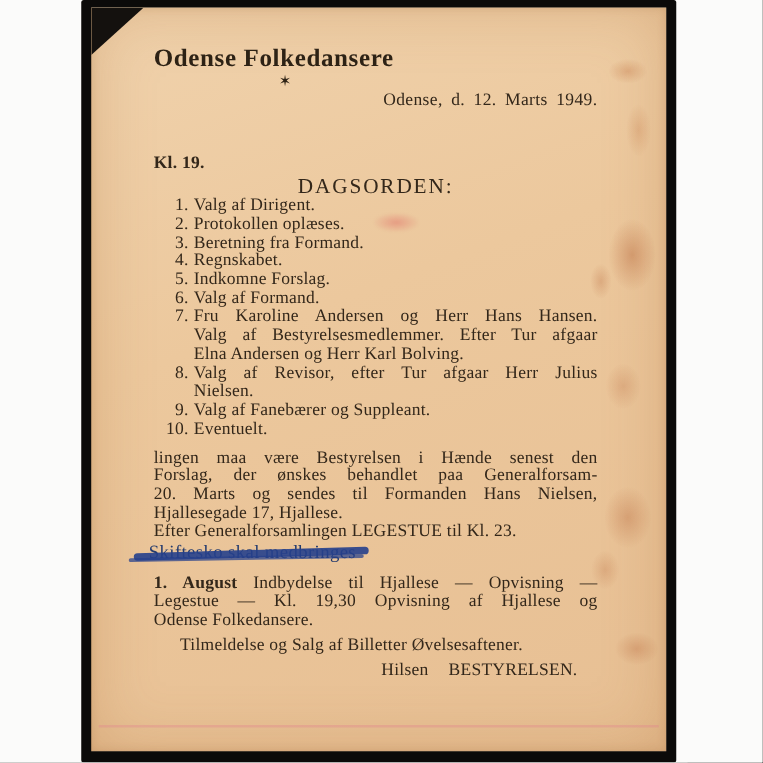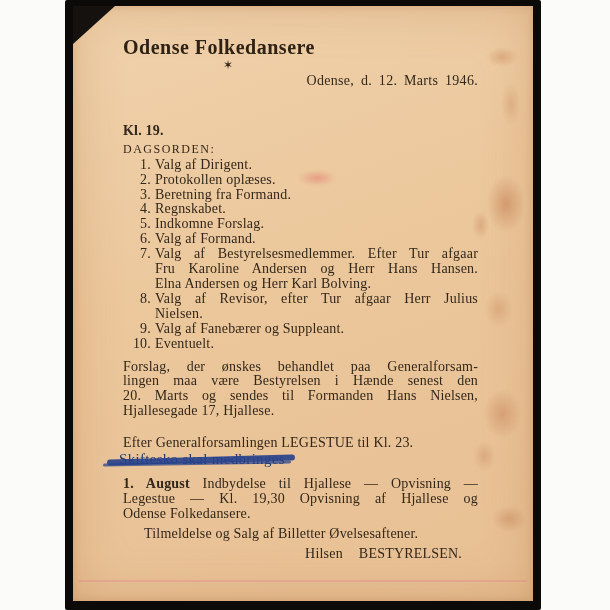--- a/index.html
+++ b/index.html
@@ -30,27 +30,27 @@
   
   .content{position:absolute;left:50px;top:30px;width:355px;
            font-size:14px;line-height:14.9px;color:#33271a;letter-spacing:.2px;}
   .b{font-weight:bold;}
   .j{text-align:justify;text-align-last:justify;}
   h1.title{margin:0;font-size:20px;line-height:22px;font-weight:bold;letter-spacing:.5px;color:#2d2215;}
   .star-line{height:16px;}
   .star{display:inline-block;margin-left:100px;font-family:"DejaVu Sans",sans-serif;font-size:12px;color:#2d2215;}
   .dateline{text-align:right;letter-spacing:.3px;word-spacing:3px;}
   .meeting{margin-top:35px;}
-  .agenda-heading{margin-top:3px;text-align:left;font-size:12px;letter-spacing:1.5px;}
+  .agenda-heading{margin-top:3px;text-align:center;font-size:17px;letter-spacing:1.5px;}
   .agenda{margin-top:1px;}
   .row{display:flex;}
   .num{flex:0 0 28px;text-align:right;margin-right:4px;}
   .itext{flex:1;min-width:0;}
   .forslag{margin-top:8px;}
-  .efter{margin-top:17px;}
+  .efter{margin-top:0;}
   .struck-wrap{margin-top:1px;height:15px;}
   .struck{position:relative;display:inline-block;margin-left:-10px;padding:0 6px;
           color:#243b6e;font-weight:normal;font-size:15px;letter-spacing:.3px;}
   .struck::before{content:"";position:absolute;left:-6px;right:-4px;top:5px;height:6px;
           background:rgba(38,64,140,.9);transform:rotate(-1.6deg);border-radius:3px;}
   .struck::after{content:"";position:absolute;left:-10px;right:0;top:10px;height:3px;
           background:rgba(38,64,140,.72);transform:rotate(-1deg);border-radius:2px;}
   .april{margin-top:10px;}
   .tilmeld{margin-top:5px;margin-left:21px;}
   .closing{margin-top:5px;display:flex;justify-content:flex-end;gap:16px;padding-right:16px;}
@@ -68,21 +68,21 @@
     <div class="pink-line"></div>
 
     <div class="content">
 
       <h1 class="title">Odense Folkedansere</h1>
 
       <div class="star-line">
         <span class="star">✶</span>
       </div>
 
-      <div class="dateline">Odense, d. 12. Marts 1946.</div>
+      <div class="dateline">Odense, d. 12. Marts 1949.</div>
 
       <div class="meeting">
         <div class="b">Kl. 19.</div>
       </div>
 
       <div class="agenda-heading">DAGSORDEN:</div>
 
       <div class="agenda">
         <div class="row">
           <span class="num">1.</span>
@@ -116,22 +116,22 @@
         </div>
         <div class="row">
           <span class="num">6.</span>
           <div class="itext">
               <div>Valg af Formand.</div>
             </div>
         </div>
         <div class="row">
           <span class="num">7.</span>
           <div class="itext">
+            <div class="j">Fru Karoline Andersen og Herr Hans Hansen.</div>
             <div class="j">Valg af Bestyrelsesmedlemmer. Efter Tur afgaar</div>
-            <div class="j">Fru Karoline Andersen og Herr Hans Hansen.</div>
             <div>Elna Andersen og Herr Karl Bolving.</div>
           </div>
         </div>
         <div class="row">
           <span class="num">8.</span>
           <div class="itext">
             <div class="j">Valg af Revisor, efter Tur afgaar Herr Julius</div>
             <div>Nielsen.</div>
           </div>
         </div>
@@ -143,22 +143,22 @@
         </div>
         <div class="row">
           <span class="num">10.</span>
           <div class="itext">
               <div>Eventuelt.</div>
             </div>
         </div>
       </div>
 
       <div class="forslag">
+        <div class="j">lingen maa være Bestyrelsen i Hænde senest den</div>
         <div class="j">Forslag, der ønskes behandlet paa Generalforsam-</div>
-        <div class="j">lingen maa være Bestyrelsen i Hænde senest den</div>
         <div class="j">20. Marts og sendes til Formanden Hans Nielsen,</div>
         <div>Hjallesegade 17, Hjallese.</div>
       </div>
 
       <div class="efter">Efter Generalforsamlingen LEGESTUE til Kl. 23.</div>
 
       <div class="struck-wrap">
         <span class="struck">Skiftesko skal medbringes</span>
       </div>
 

